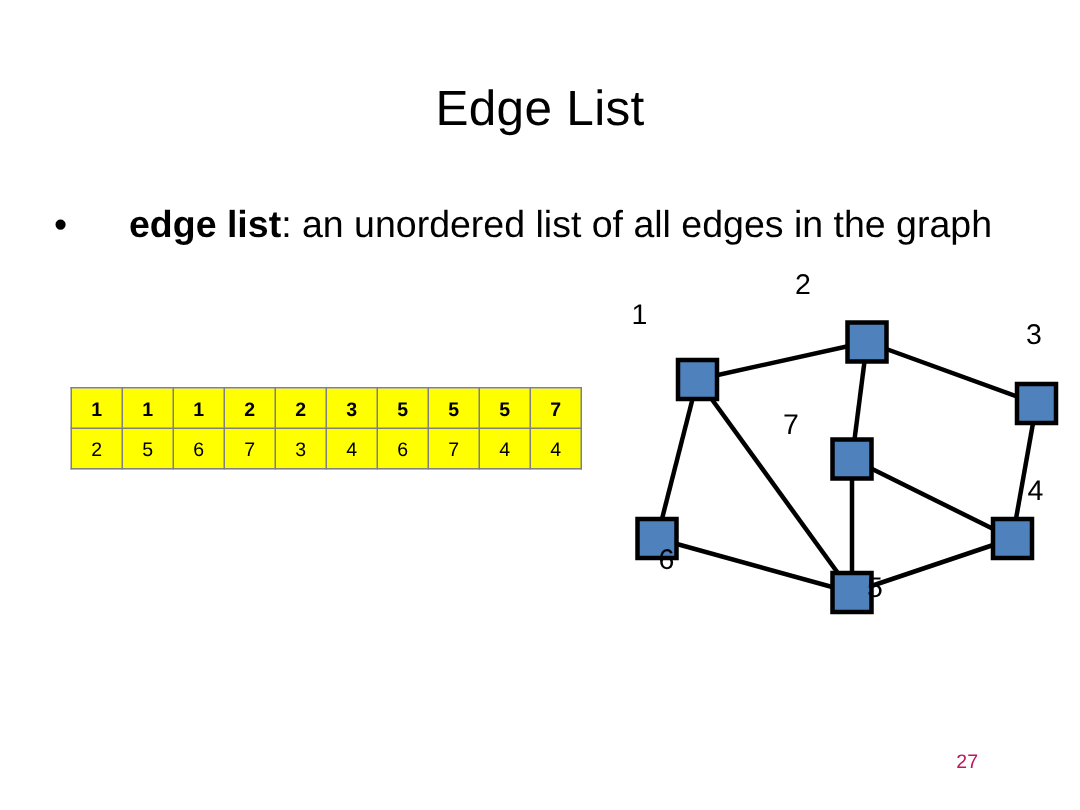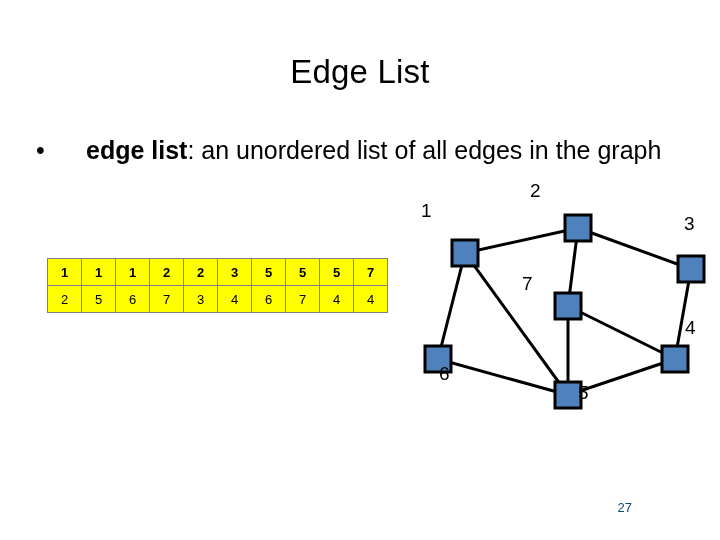--- a/index.html
+++ b/index.html
@@ -116,24 +116,24 @@
     position: absolute;
     font-size: 19px;
     line-height: 19px;
     color: #000000;
     white-space: nowrap;
   }
 
   
   #page-number {
     position: absolute;
-    right: 48px;
+    right: 28px;
     bottom: 25px;
     font-size: 13px;
-    color: #0c4a6e;
+    color: #be185d;
   }
 </style>
 </head>
 <body>
 
 <div id="slide">
 
   <div id="slide-title">Edge List</div>
 
   <div id="body-bullet">

